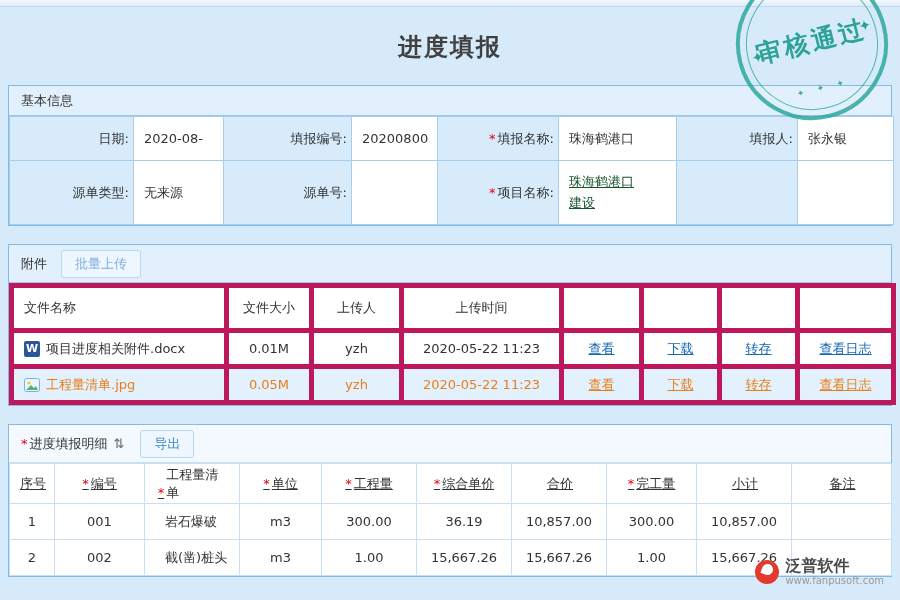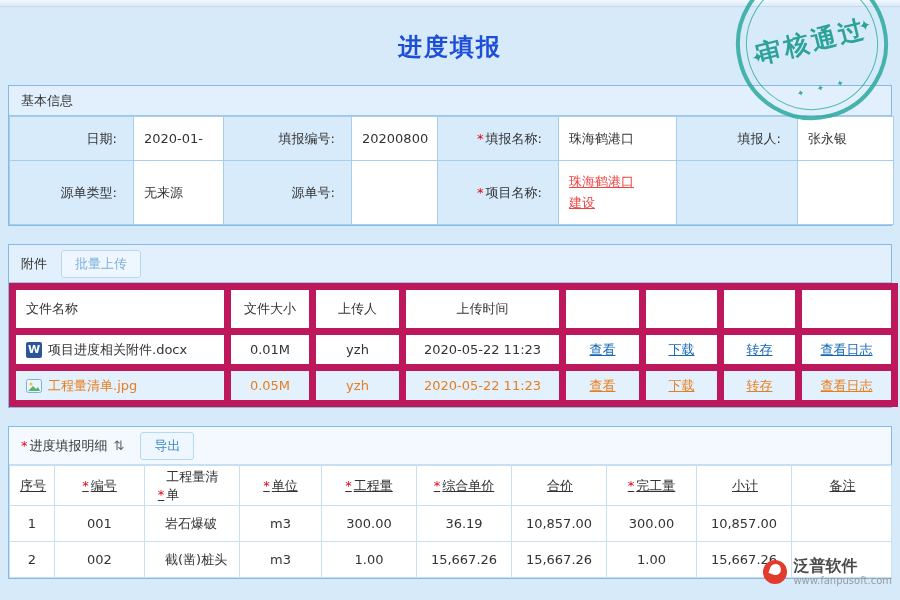--- a/index.html
+++ b/index.html
@@ -13,21 +13,21 @@
   }
   .topbar {
     height: 7px;
     background: linear-gradient(#f2f8fd, #dcebf8);
     border-bottom: 1px solid #c3daee;
   }
   .page-title {
     text-align: center;
     font-size: 24px;
     font-weight: bold;
-    color: #1d4ed8;
+    color: #404040;
     letter-spacing: 2px;
     margin: 24px 0 22px;
   }
   .box {
     margin: 0 8px 18px;
     border: 1px solid #85b9e6;
     background: #fff;
   }
   .box-hd {
     display: flex;
@@ -38,45 +38,45 @@
     border-bottom: 1px solid #9cc6ea;
     font-size: 13px;
     color: #333;
   }
   .box-hd.tall { height: 38px; }
   
   table { width: 100%; border-collapse: collapse; table-layout: fixed; }
   .kv td { border: 1px solid #a6cdee; font-size: 13px; overflow: hidden; }
   .kv tr.r1 { height: 44px; }
   .kv tr.r2 { height: 64px; }
-  .kv td.lbl { background: #d8ebfa; text-align: right; padding-right: 16px; color: #333; }
+  .kv td.lbl { background: #d8ebfa; text-align: right; padding-right: 4px; color: #333; }
   .kv td.val { background: #fff; text-align: left; padding-left: 10px; }
   .mark { color: #e60012; margin-right: 2px; }
   a.plink {
-    color: #ef4444;
+    color: #14532d;
     display: inline-block;
     width: 72px;
     line-height: 1.6;
     font-size: 13px;
   }
   
   .btn {
     display: inline-block;
     padding: 4px 13px;
     background: #eef7ff;
     border: 1px solid #b5d9f5;
     border-radius: 3px;
     font-size: 13px;
     cursor: pointer;
   }
   .btn.light { color: #7fb0dd; margin-left: 14px; }
   .btn.export { color: #3d87c4; margin-left: 16px; }
   
   .att th, .att td {
-    border: 7px solid #be185d;
+    border: 5px solid #be185d;
     font-size: 13px;
     font-weight: normal;
     text-align: center;
     color: #333;
   }
   .att thead tr { height: 45px; }
   .att tbody tr { height: 36px; }
   .att td.fname, .att th.fname { text-align: left; padding-left: 10px; }
   .fcell { display: flex; align-items: center; gap: 6px; }
   .icon-word {
@@ -161,21 +161,21 @@
     bottom: 22px;
     left: 0; right: 0;
     text-align: center;
     font-size: 9px;
     letter-spacing: 5px;
     color: rgba(36, 158, 148, 0.85);
   }
   
   .watermark {
     position: absolute;
-    right: 8px;
+    right: 16px;
     bottom: 14px;
     z-index: 30;
     display: flex;
     align-items: center;
     gap: 6px;
   }
   .wm-logo {
     position: relative;
     width: 24px; height: 24px;
     background: #e23b2e;
@@ -221,21 +221,21 @@
       <col style="width:121px">
         <col style="width:118px">
       <col style="width:121px">
         <col style="width:96px">
     </colgroup>
     <tbody>
         <tr class="r1">
       <td class="lbl">
         <span class="mark"></span><span>日期:</span>
       </td>
-      <td class="val"><span>2020-01-</span></td>
+      <td class="val"><span>2020-08-</span></td>
       <td class="lbl">
         <span class="mark"></span><span>填报编号:</span>
       </td>
       <td class="val"><span>20200800</span></td>
       <td class="lbl">
         <span class="mark">*</span><span>填报名称:</span>
       </td>
       <td class="val"><span>珠海鹤港口</span></td>
       <td class="lbl">
         <span class="mark"></span><span>填报人:</span>

